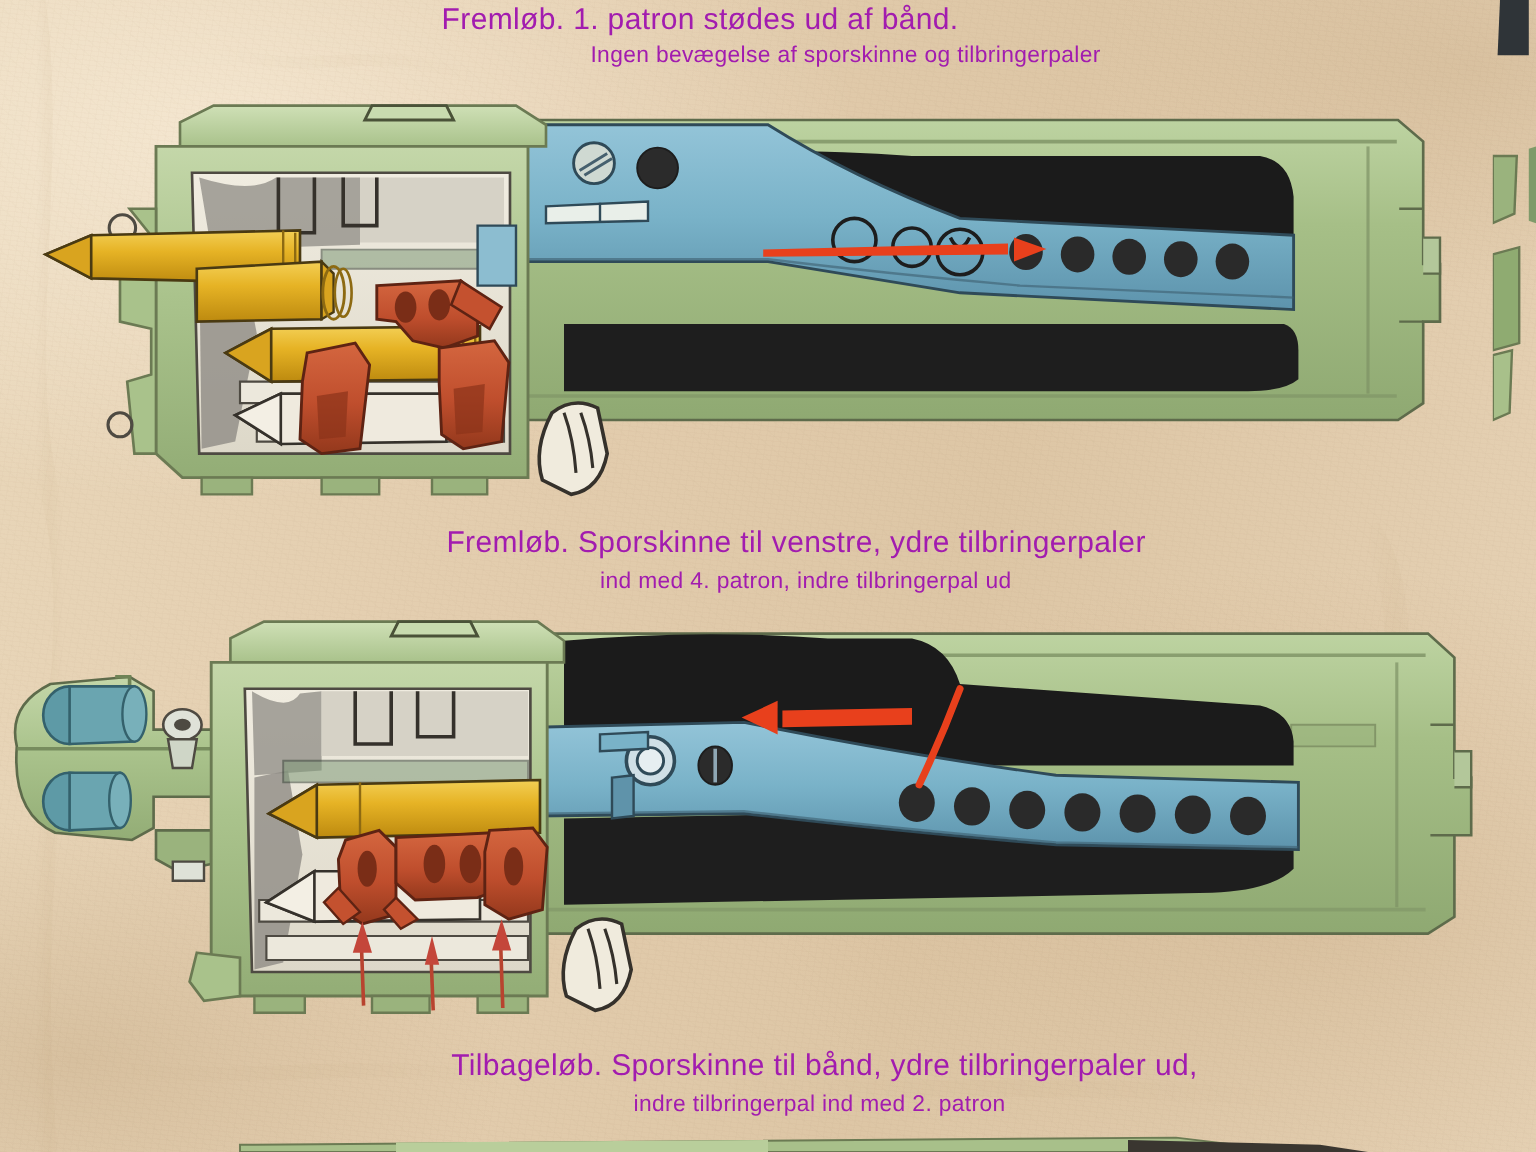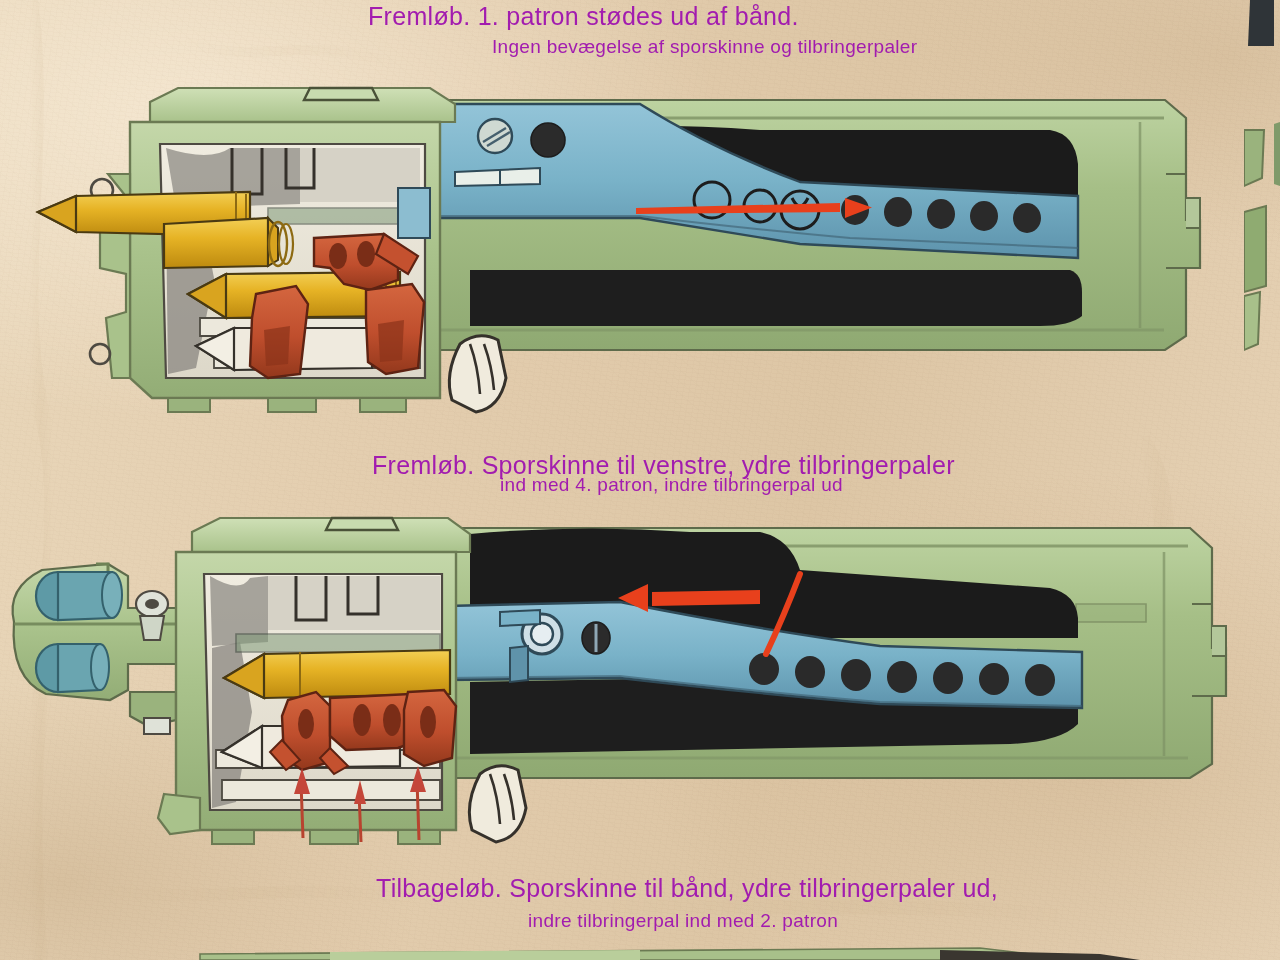--- a/index.html
+++ b/index.html
@@ -214,21 +214,21 @@
   </g>
 
   <g>
     <path d="M460 266 Q478 252 498 262 L506 300 Q500 330 476 334 L452 322 Q444 296 460 266 Z" fill="#f0ebdd" stroke="#35312b" stroke-width="3"></path>
     <path d="M470 266 Q478 288 480 316" stroke="#35312b" stroke-width="2.6" fill="none"></path>
     <path d="M484 266 Q492 288 494 312" stroke="#35312b" stroke-width="2.6" fill="none"></path>
   </g>
 </svg>
 </div>
 
-<div class="caption cap-l1" style="left:372px;top:438px;margin-top:13px;">Fremløb.   Sporskinne til venstre, ydre tilbringerpaler</div>
+<div class="caption cap-l1" style="left:372px;top:438px;">Fremløb.   Sporskinne til venstre, ydre tilbringerpaler</div>
 <div class="caption cap-l2" style="left:500px;top:474px;">ind med 4. patron, indre tilbringerpal ud</div>
 
 <div class="fig" style="left:0px;top:512px;">
 <svg width="1280" height="360" viewBox="0 0 1280 360">
 
   <g>
     <path d="M430 16 L1190 16 L1212 36 L1212 136 L1226 136 L1226 184 L1212 184 L1212 252 L1190 266 L430 266 Z" fill="url(#grnJkt)" stroke="#5e6b4b" stroke-width="2.2"></path>
     <path d="M436 34 L1188 34" stroke="#7e9265" stroke-width="3" opacity=".8"></path>
     <path d="M436 246 L1188 246" stroke="#7e9265" stroke-width="3" opacity=".55"></path>
     <path d="M1164 40 L1164 244" stroke="#7e9265" stroke-width="2.6" opacity=".7"></path>

